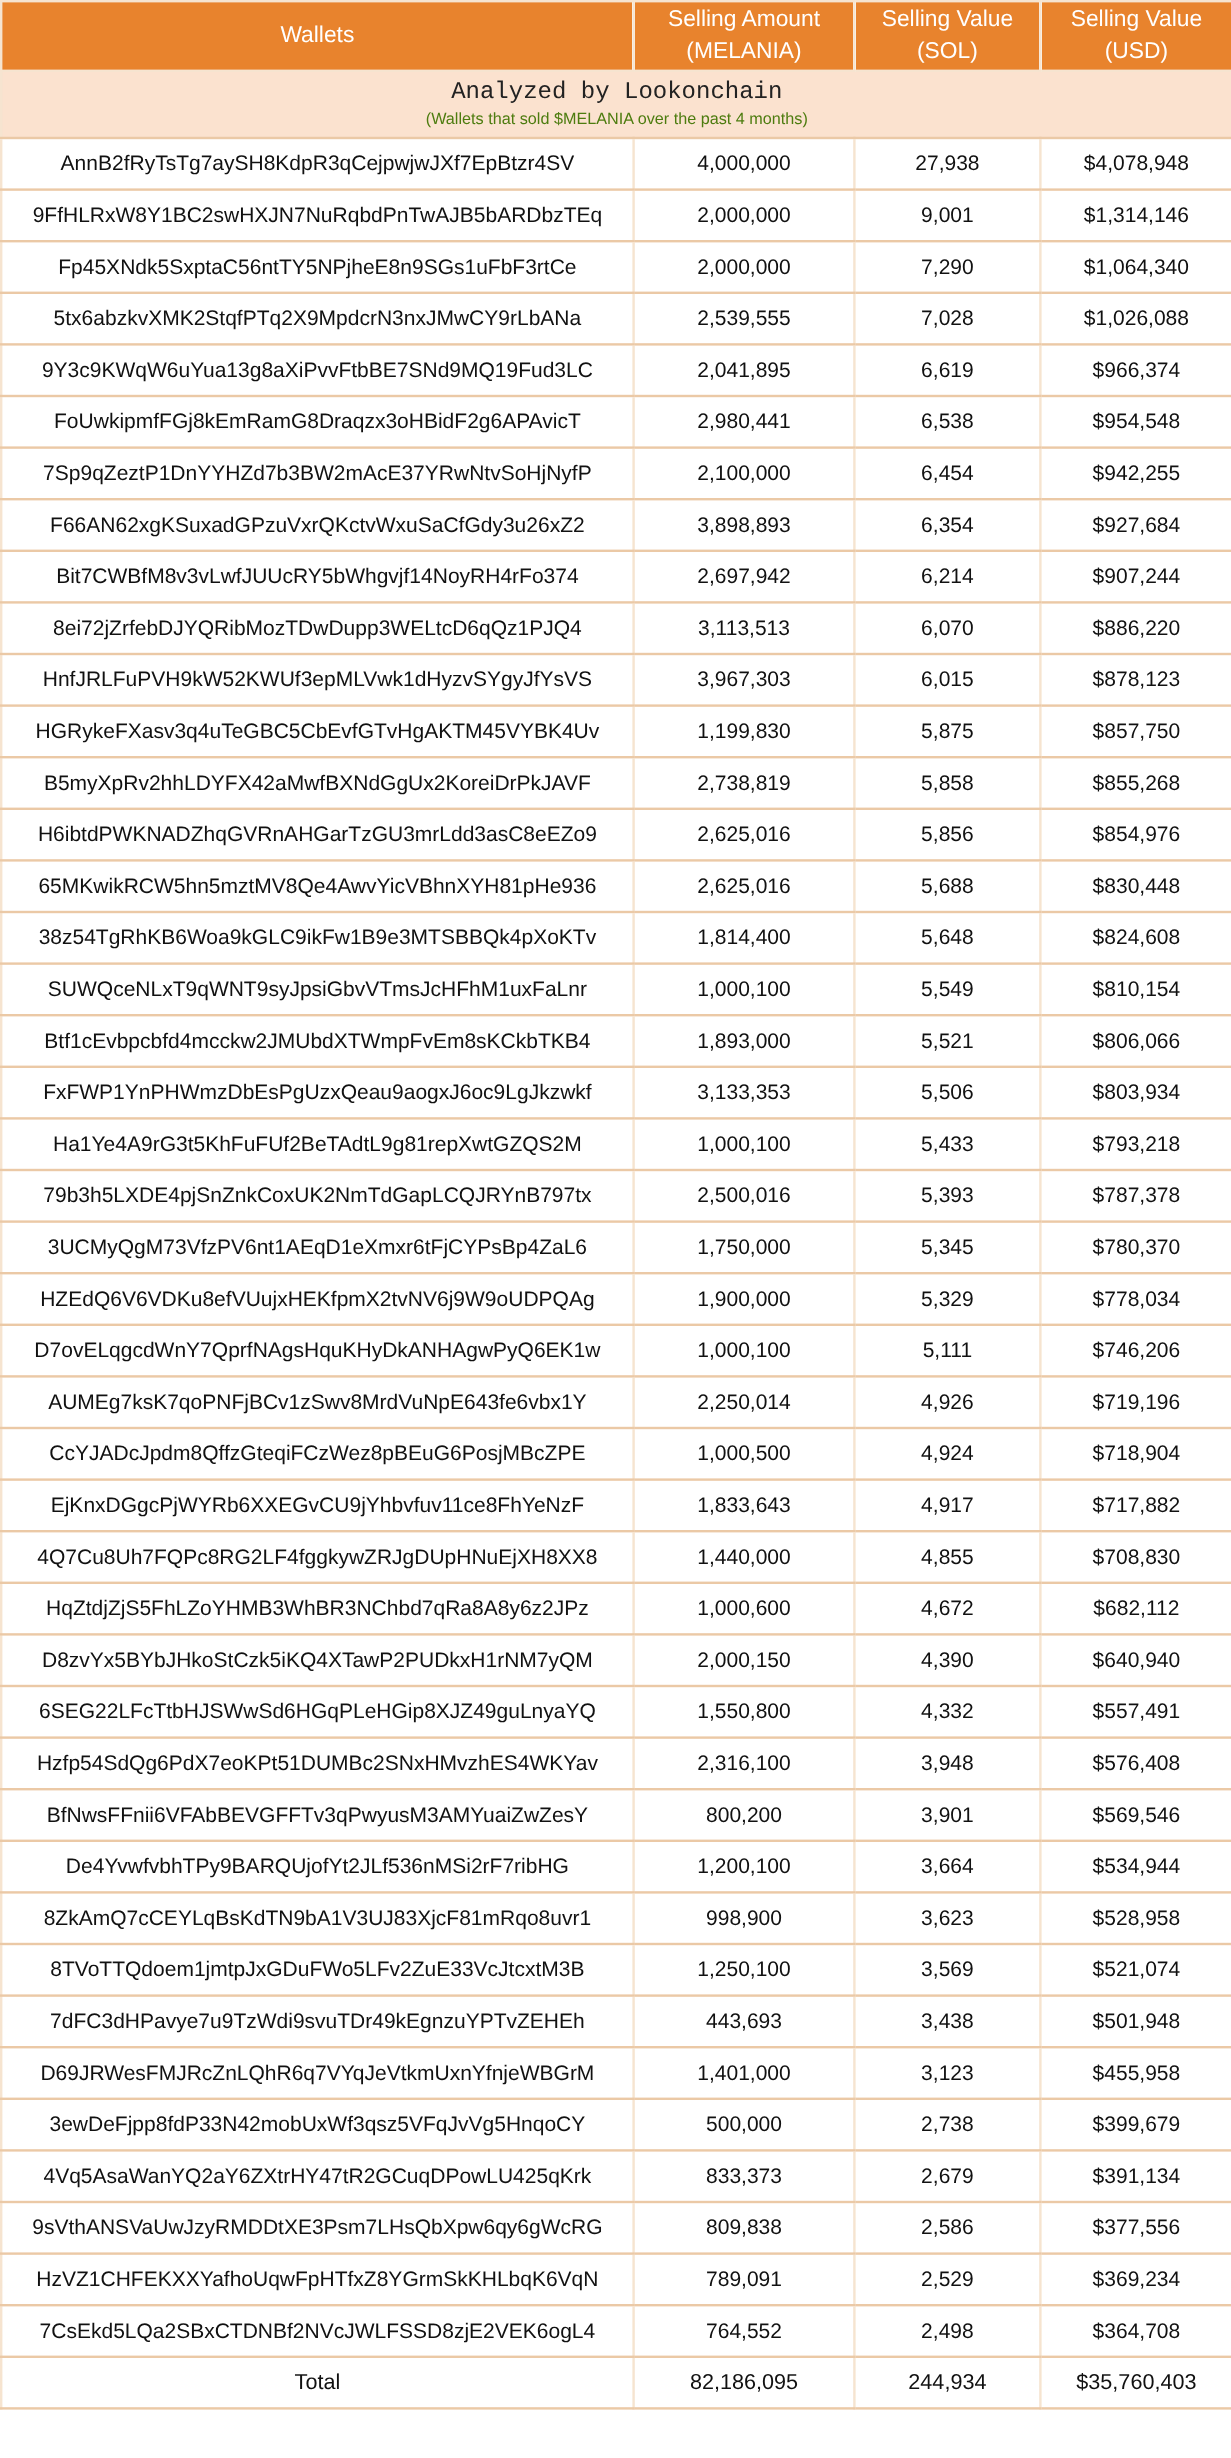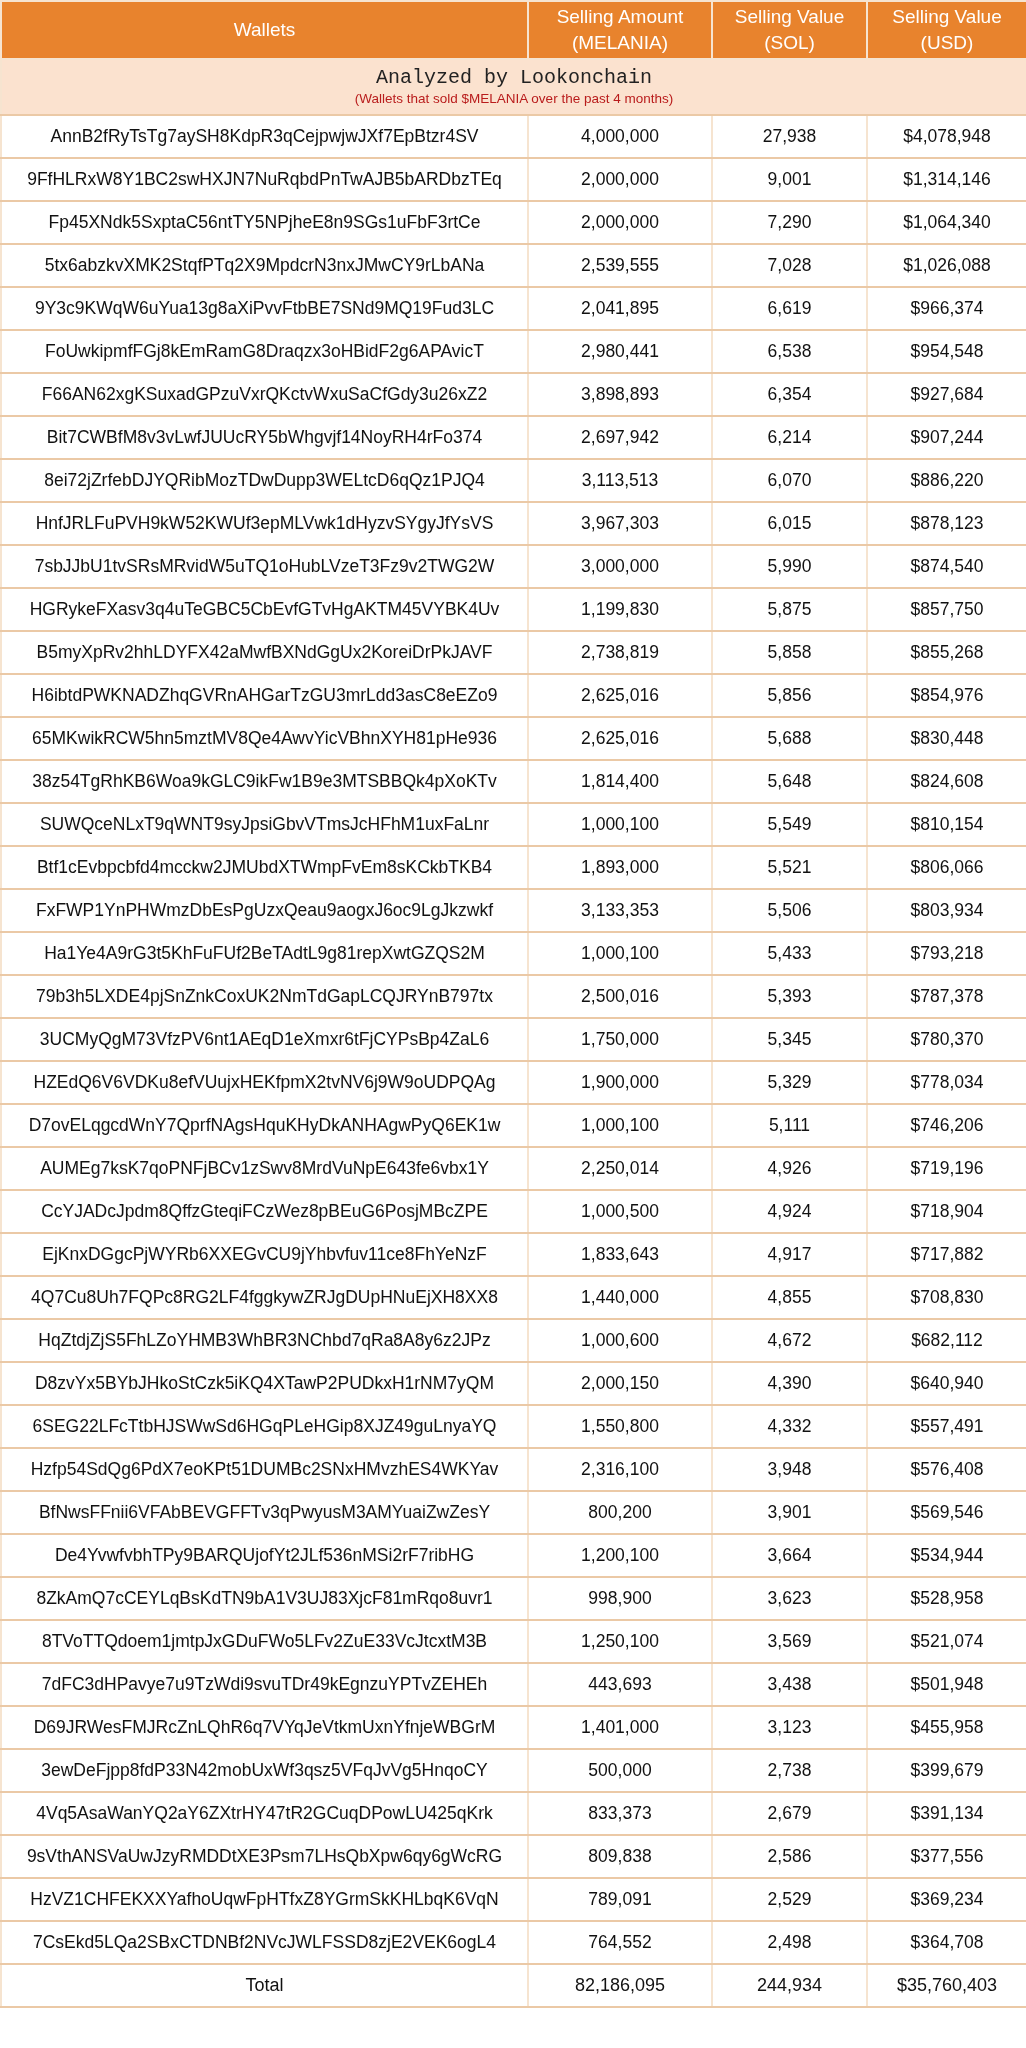--- a/index.html
+++ b/index.html
@@ -48,21 +48,21 @@
   }
   .sub-title {
     font-size: 20px;
     line-height: 25px;
     color: #222222;
     font-family: Liberation Mono, monospace;
   }
   .sub-subtitle {
     font-size: 13.5px;
     line-height: 17px;
-    color: #b91c1c;
+    color: #4d7c0f;
   }
   
   tr.row td, tr.total-row td {
     height: 39px;
     background: #ffffff;
     color: #111111;
     font-size: 17.5px;
   }
   td.cell-wallet { font-size: 17px; }
   tr.total-row td { font-size: 18px; }
@@ -135,20 +135,26 @@
           <td class="cell-sol">6,619</td>
           <td class="cell-usd">$966,374</td>
         </tr>
         <tr class="row">
           <td class="cell-wallet">FoUwkipmfFGj8kEmRamG8Draqzx3oHBidF2g6APAvicT</td>
           <td class="cell-amount">2,980,441</td>
           <td class="cell-sol">6,538</td>
           <td class="cell-usd">$954,548</td>
         </tr>
         <tr class="row">
+          <td class="cell-wallet">7Sp9qZeztP1DnYYHZd7b3BW2mAcE37YRwNtvSoHjNyfP</td>
+          <td class="cell-amount">2,100,000</td>
+          <td class="cell-sol">6,454</td>
+          <td class="cell-usd">$942,255</td>
+        </tr>
+        <tr class="row">
           <td class="cell-wallet">F66AN62xgKSuxadGPzuVxrQKctvWxuSaCfGdy3u26xZ2</td>
           <td class="cell-amount">3,898,893</td>
           <td class="cell-sol">6,354</td>
           <td class="cell-usd">$927,684</td>
         </tr>
         <tr class="row">
           <td class="cell-wallet">Bit7CWBfM8v3vLwfJUUcRY5bWhgvjf14NoyRH4rFo374</td>
           <td class="cell-amount">2,697,942</td>
           <td class="cell-sol">6,214</td>
           <td class="cell-usd">$907,244</td>
@@ -157,26 +163,20 @@
           <td class="cell-wallet">8ei72jZrfebDJYQRibMozTDwDupp3WELtcD6qQz1PJQ4</td>
           <td class="cell-amount">3,113,513</td>
           <td class="cell-sol">6,070</td>
           <td class="cell-usd">$886,220</td>
         </tr>
         <tr class="row">
           <td class="cell-wallet">HnfJRLFuPVH9kW52KWUf3epMLVwk1dHyzvSYgyJfYsVS</td>
           <td class="cell-amount">3,967,303</td>
           <td class="cell-sol">6,015</td>
           <td class="cell-usd">$878,123</td>
-        </tr>
-        <tr class="row">
-          <td class="cell-wallet">7sbJJbU1tvSRsMRvidW5uTQ1oHubLVzeT3Fz9v2TWG2W</td>
-          <td class="cell-amount">3,000,000</td>
-          <td class="cell-sol">5,990</td>
-          <td class="cell-usd">$874,540</td>
         </tr>
         <tr class="row">
           <td class="cell-wallet">HGRykeFXasv3q4uTeGBC5CbEvfGTvHgAKTM45VYBK4Uv</td>
           <td class="cell-amount">1,199,830</td>
           <td class="cell-sol">5,875</td>
           <td class="cell-usd">$857,750</td>
         </tr>
         <tr class="row">
           <td class="cell-wallet">B5myXpRv2hhLDYFX42aMwfBXNdGgUx2KoreiDrPkJAVF</td>
           <td class="cell-amount">2,738,819</td>

